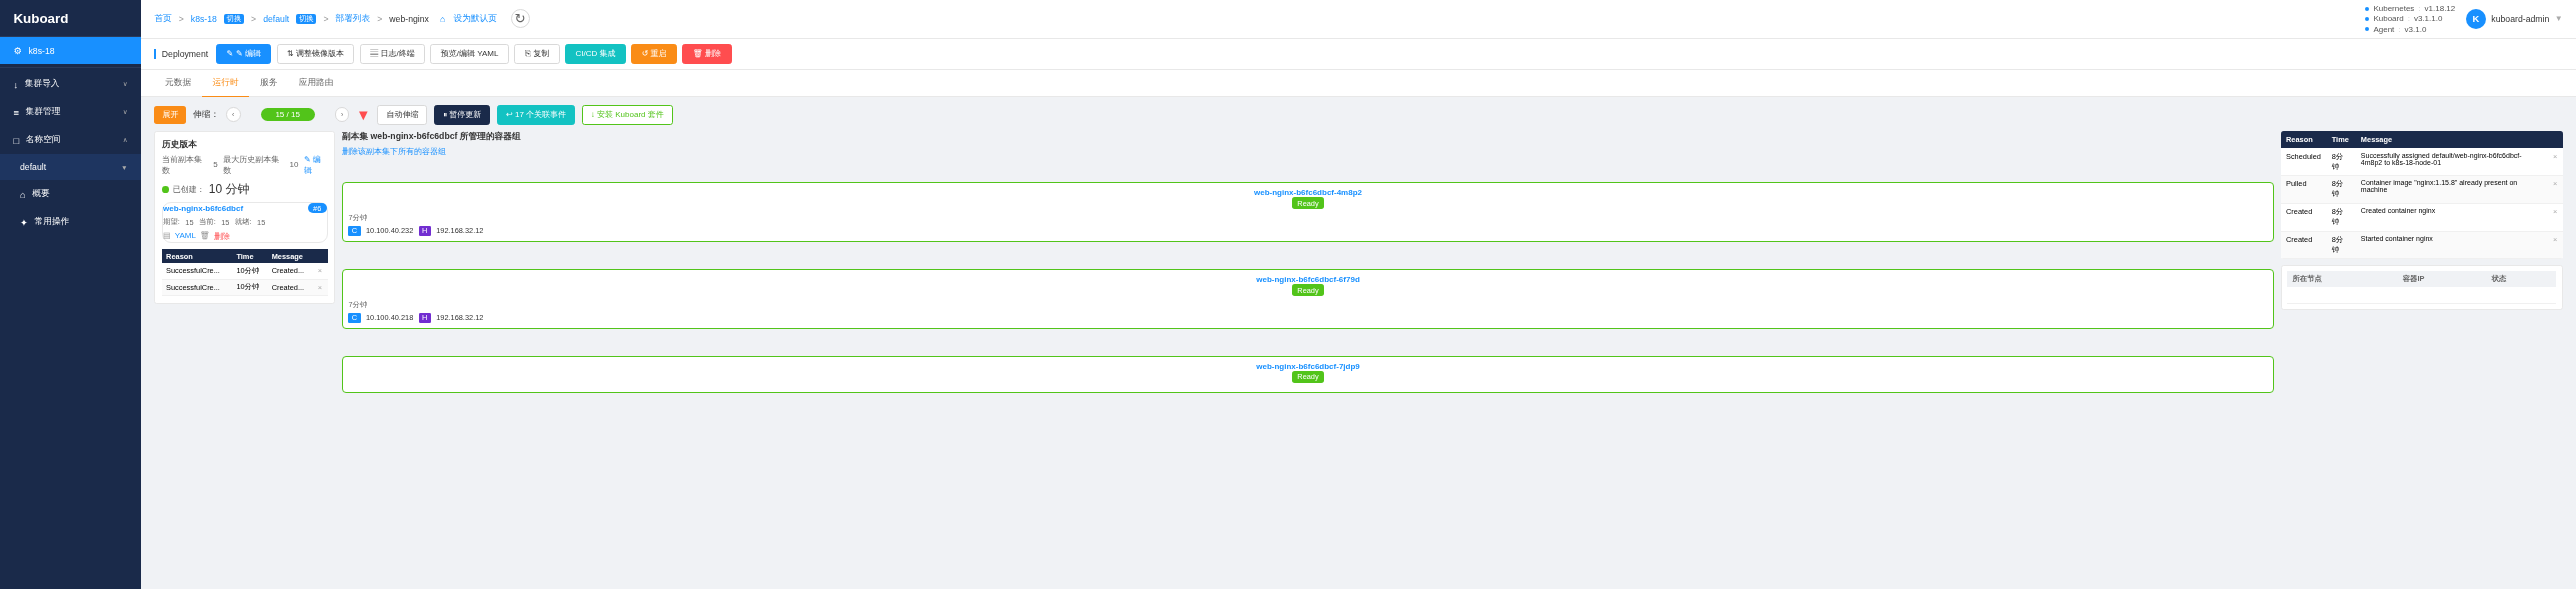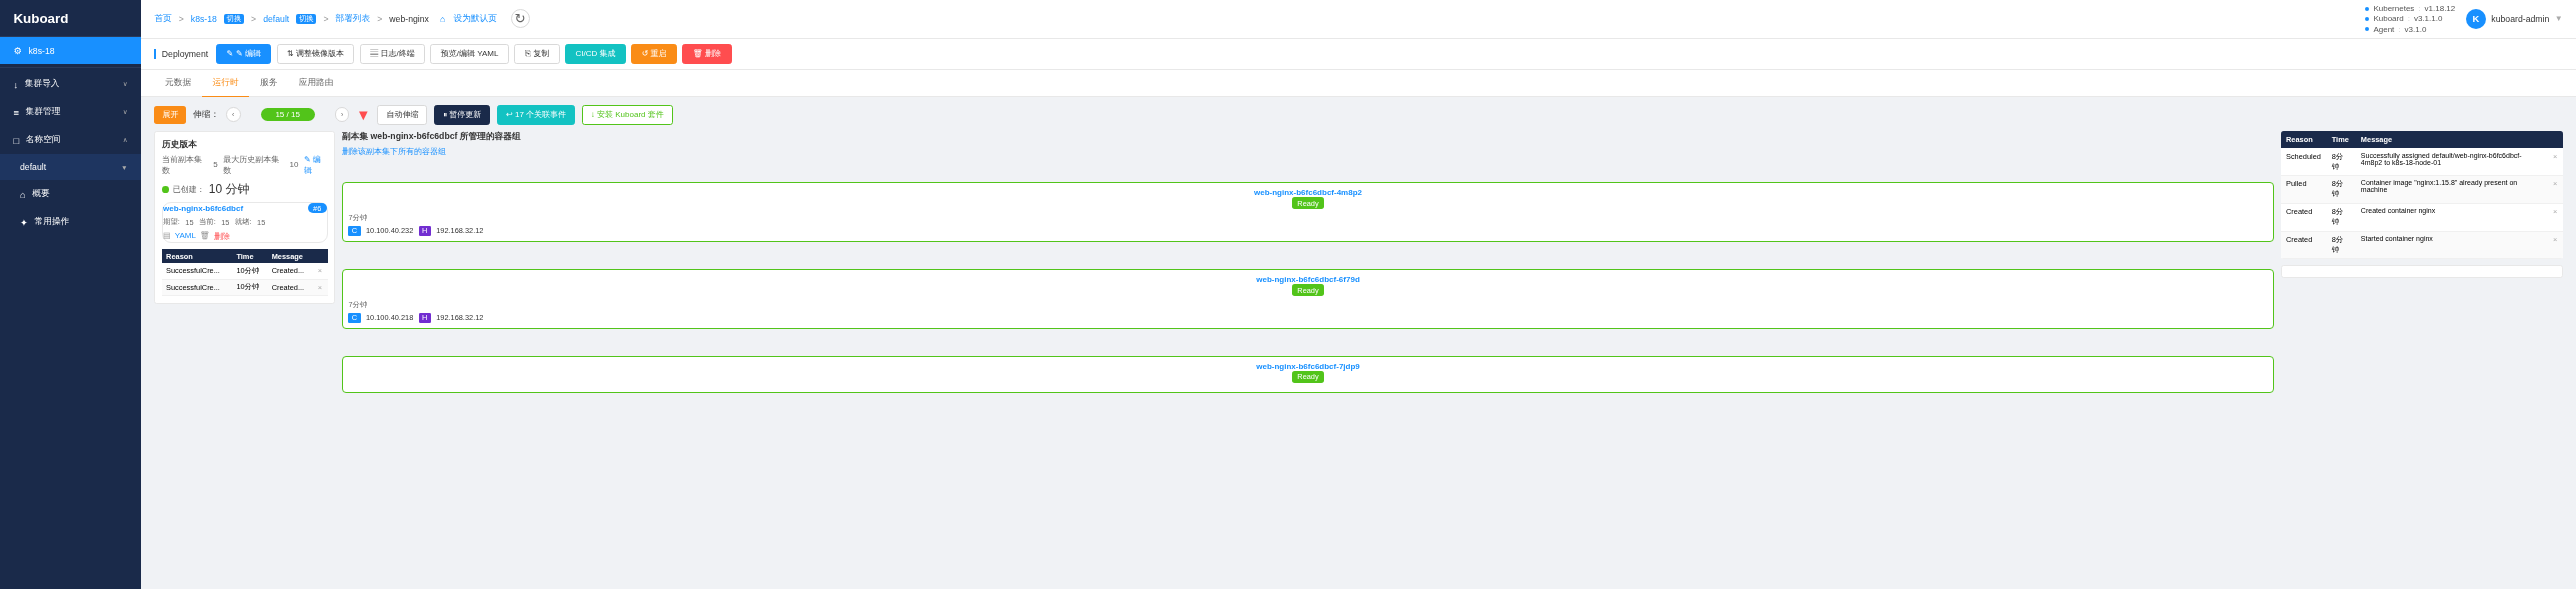--- a/index.html
+++ b/index.html
@@ -417,19 +417,33 @@
             <tr>
               <td>Created</td>
               <td>8分钟</td>
               <td style="font-size:7px;">Started container nginx</td>
               <td style="color:#aaa; cursor:pointer;">×</td>
             </tr>
           </tbody>
         </table>
 
         <div class="container-group">
+          <table class="cg-table">
+            <thead>
+              <tr>
+                <th>所在节点</th>
+                <th>容器IP</th>
+                <th>状态</th>
+              </tr>
+            </thead>
+            <tbody>
+              <tr>
+                <td colspan="3" style="color:#aaa; padding:8px; text-align:center;"></td>
+              </tr>
+            </tbody>
+          </table>
         </div>
       </div>
 
     </div>
   </div>
 </div>
 
 
 </body></html>

